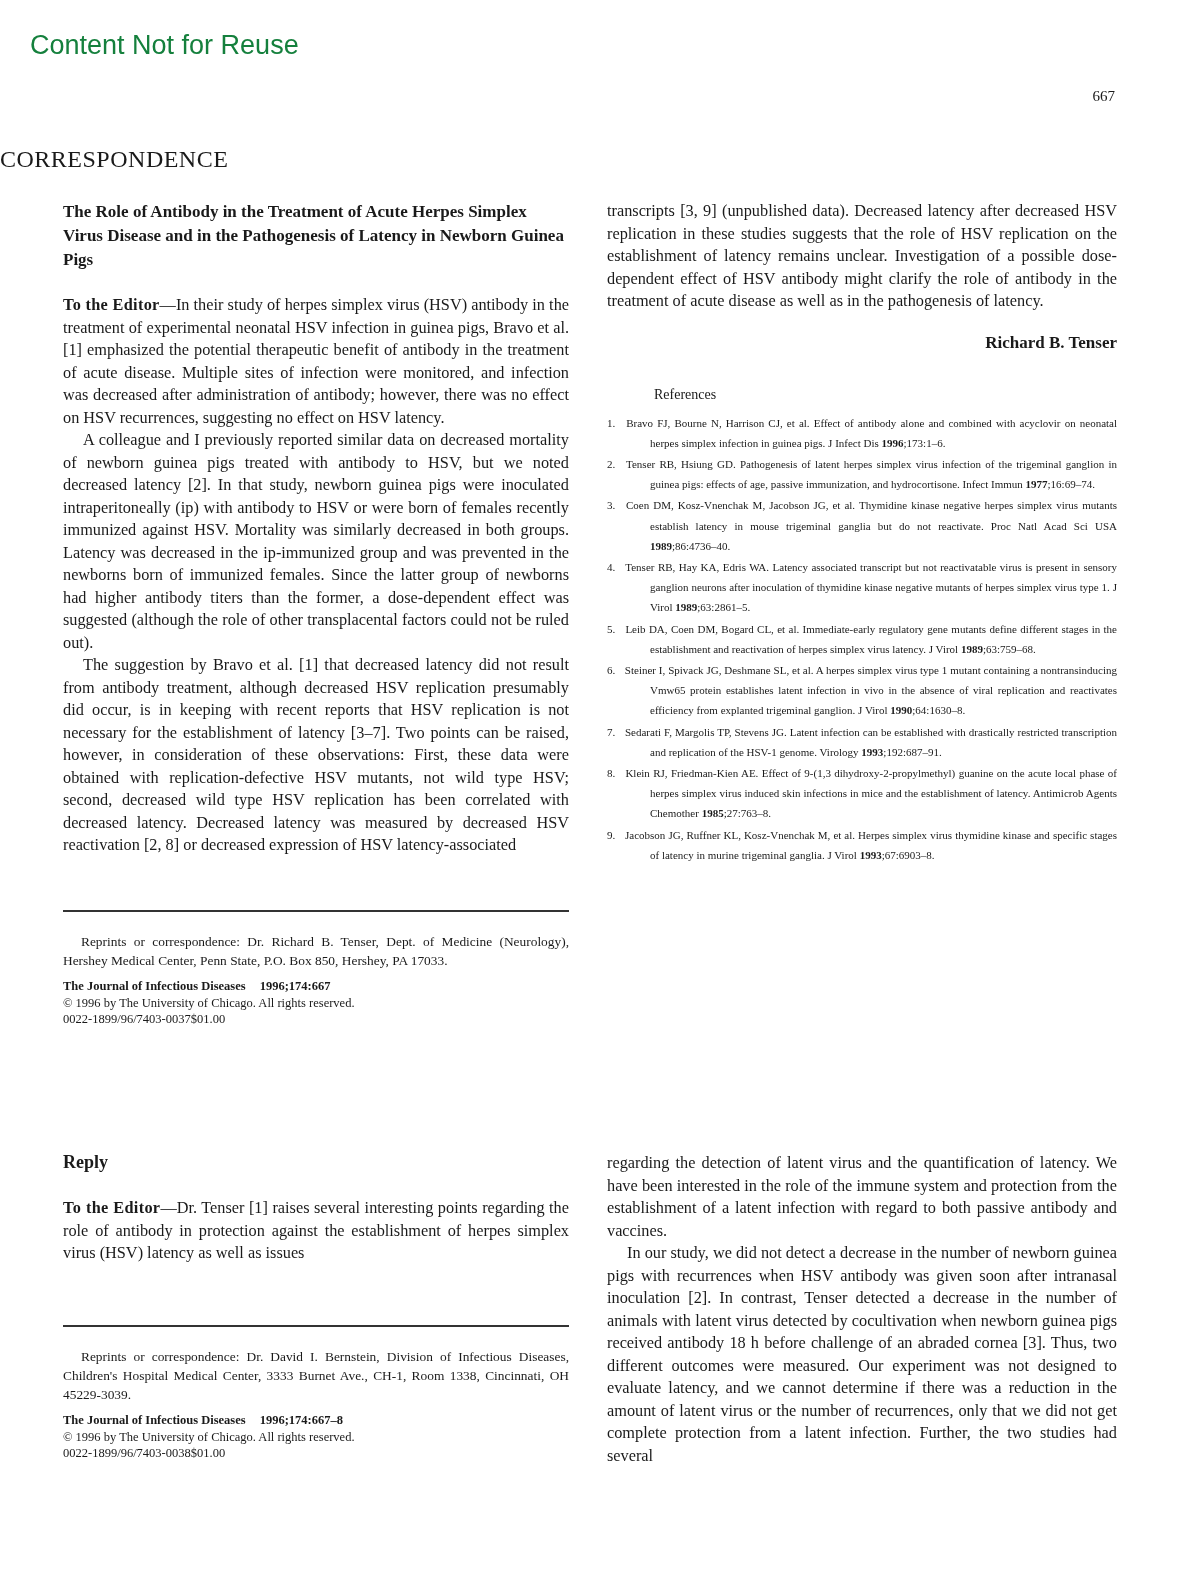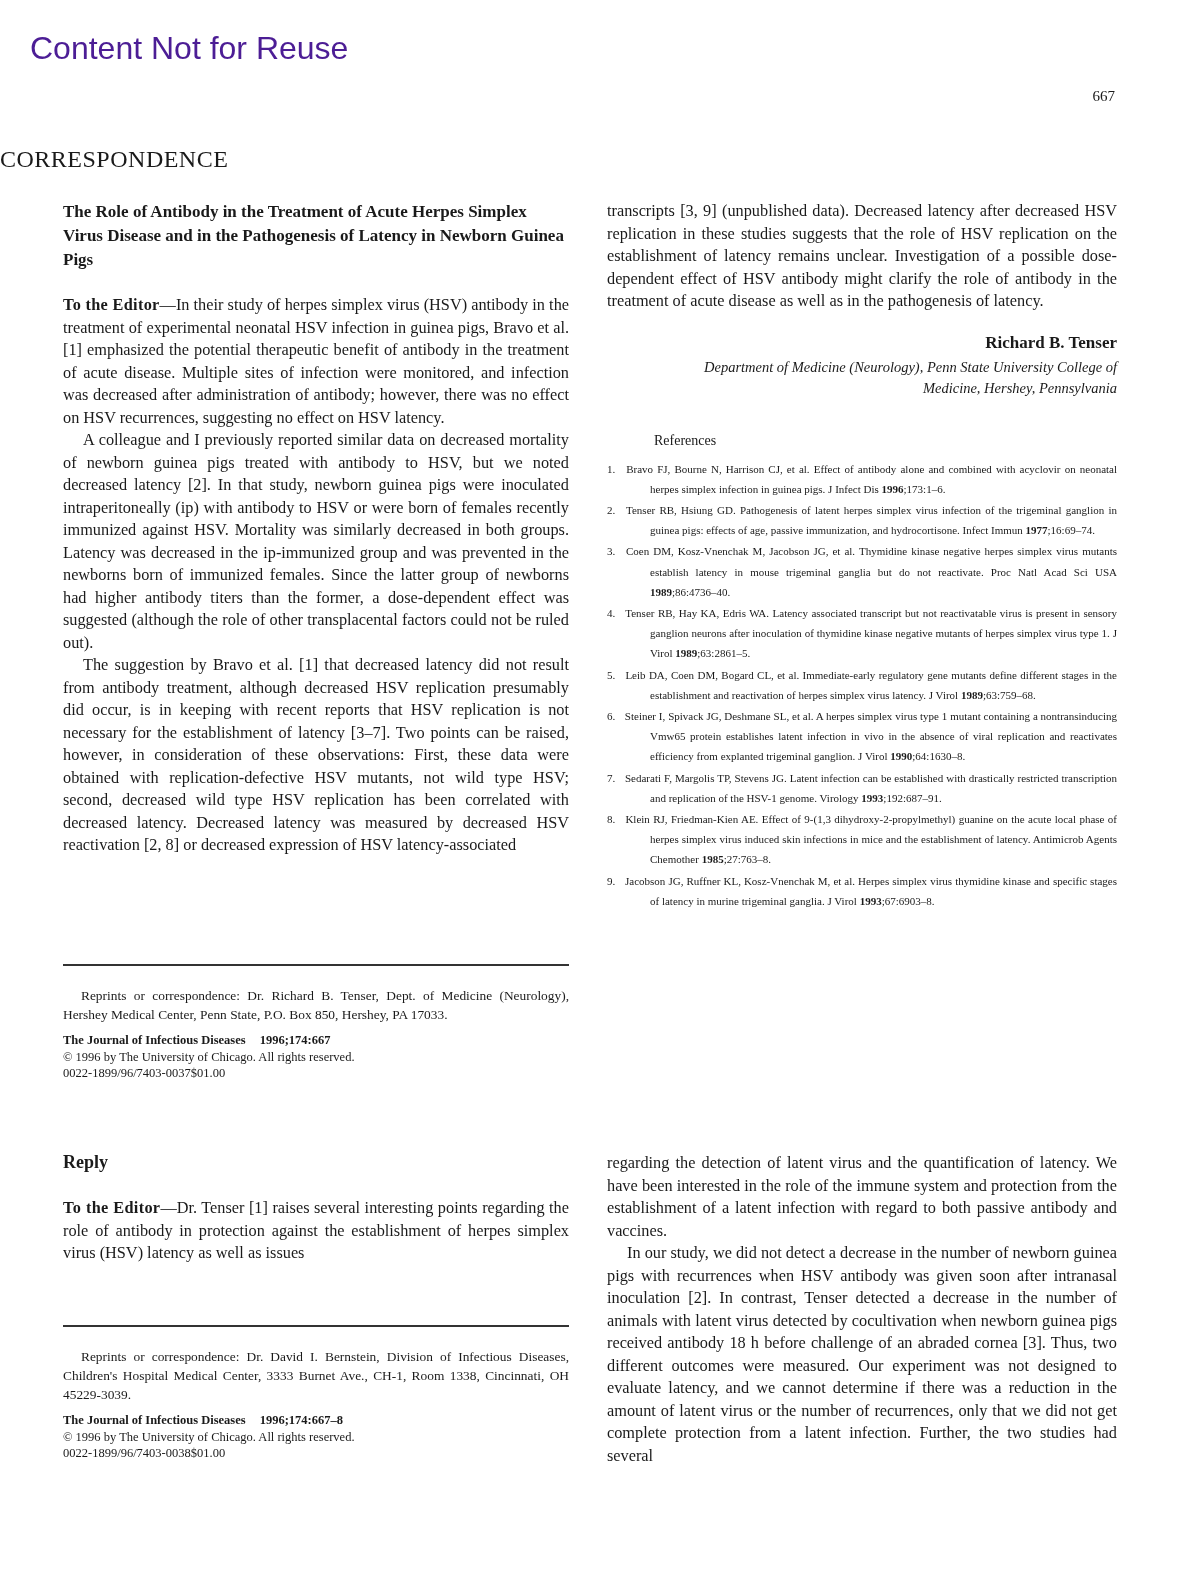--- a/index.html
+++ b/index.html
@@ -3,21 +3,21 @@
 <meta charset="utf-8">
 <style>
   html, body { margin: 0; padding: 0; background: #ffffff; }
   body {
     width: 1200px; height: 1592px; position: relative; overflow: hidden;
     font-family: "Liberation Serif", "DejaVu Serif", serif; color: #1a1a1a;
   }
   .watermark {
     position: absolute; left: 30px; top: 30px;
     font-family: "Liberation Sans", "DejaVu Sans", sans-serif;
-    font-size: 32px; color: #4c1d95; letter-spacing: 0px; text-align: right;
+    font-size: 27px; color: #15803d; letter-spacing: 0px; text-align: right;
   }
   .page-number {
     position: absolute; right: 85px; top: 88px; font-size: 15px;
   }
   .section-heading {
     position: absolute; left: 0; right: 0; top: 146px; text-align: left;
     font-size: 24px; letter-spacing: 0.5px;
   }
   .col { position: absolute; width: 506px; }
   .col-left { left: 63px; }
@@ -57,39 +57,35 @@
 <div class="section-heading">CORRESPONDENCE</div>
 
 <div class="col col-left" style="top:200px;">
   <h2 class="letter-title">The Role of Antibody in the Treatment of Acute Herpes Simplex Virus Disease and in the Pathogenesis of Latency in Newborn Guinea Pigs</h2>
   <div style="height:22px"></div>
   <p class="body first"><span class="lead">To the Editor</span><span>—In their study of herpes simplex virus (HSV) antibody in the treatment of experimental neonatal HSV infection in guinea pigs, Bravo et al. [1] emphasized the potential therapeutic benefit of antibody in the treatment of acute disease. Multiple sites of infection were monitored, and infection was decreased after administration of antibody; however, there was no effect on HSV recurrences, suggesting no effect on HSV latency.</span></p>
   <p class="body">A colleague and I previously reported similar data on decreased mortality of newborn guinea pigs treated with antibody to HSV, but we noted decreased latency [2]. In that study, newborn guinea pigs were inoculated intraperitoneally (ip) with antibody to HSV or were born of females recently immunized against HSV. Mortality was similarly decreased in both groups. Latency was decreased in the ip-immunized group and was prevented in the newborns born of immunized females. Since the latter group of newborns had higher antibody titers than the former, a dose-dependent effect was suggested (although the role of other transplacental factors could not be ruled out).</p>
   <p class="body">The suggestion by Bravo et al. [1] that decreased latency did not result from antibody treatment, although decreased HSV replication presumably did occur, is in keeping with recent reports that HSV replication is not necessary for the establishment of latency [3–7]. Two points can be raised, however, in consideration of these observations: First, these data were obtained with replication-defective HSV mutants, not wild type HSV; second, decreased wild type HSV replication has been correlated with decreased latency. Decreased latency was measured by decreased HSV reactivation [2, 8] or decreased expression of HSV latency-associated</p>
 </div>
 
-<div class="col col-left" style="top:964px;">
+<div class="col col-left" style="top:910px;">
   <div class="rule"></div>
   <div class="footnote" style="margin-top:20px;">
     <p>Reprints or correspondence: Dr. Richard B. Tenser, Dept. of Medicine (Neurology), Hershey Medical Center, Penn State, P.O. Box 850, Hershey, PA 17033.</p>
   </div>
   <div class="journal-line">
     <span class="jname">The Journal of Infectious Diseases</span><span class="jcite">1996;174:667</span>
   </div>
   <div class="small-line">© 1996 by The University of Chicago. All rights reserved.</div>
   <div class="small-line">0022-1899/96/7403-0037$01.00</div>
 </div>
 
 <div class="col col-right" style="top:200px;">
   <p class="body first">transcripts [3, 9] (unpublished data). Decreased latency after decreased HSV replication in these studies suggests that the role of HSV replication on the establishment of latency remains unclear. Investigation of a possible dose-dependent effect of HSV antibody might clarify the role of antibody in the treatment of acute disease as well as in the pathogenesis of latency.</p>
   <div class="signature">Richard B. Tenser</div>
-  <div class="affiliation">
-    <div>Department of Medicine (Neurology), Penn State University College of</div>
-    <div>Medicine, Hershey, Pennsylvania</div>
-  </div>
   <div class="refs-heading">References</div>
   <ol class="refs">
     <li><span class="num">1.</span> <span>Bravo FJ, Bourne N, Harrison CJ, et al. Effect of antibody alone and combined with acyclovir on neonatal herpes simplex infection in guinea pigs. J Infect Dis </span><span class="yr">1996</span><span>;173:1–6.</span></li>
     <li><span class="num">2.</span> <span>Tenser RB, Hsiung GD. Pathogenesis of latent herpes simplex virus infection of the trigeminal ganglion in guinea pigs: effects of age, passive immunization, and hydrocortisone. Infect Immun </span><span class="yr">1977</span><span>;16:69–74.</span></li>
     <li><span class="num">3.</span> <span>Coen DM, Kosz-Vnenchak M, Jacobson JG, et al. Thymidine kinase negative herpes simplex virus mutants establish latency in mouse trigeminal ganglia but do not reactivate. Proc Natl Acad Sci USA </span><span class="yr">1989</span><span>;86:4736–40.</span></li>
     <li><span class="num">4.</span> <span>Tenser RB, Hay KA, Edris WA. Latency associated transcript but not reactivatable virus is present in sensory ganglion neurons after inoculation of thymidine kinase negative mutants of herpes simplex virus type 1. J Virol </span><span class="yr">1989</span><span>;63:2861–5.</span></li>
     <li><span class="num">5.</span> <span>Leib DA, Coen DM, Bogard CL, et al. Immediate-early regulatory gene mutants define different stages in the establishment and reactivation of herpes simplex virus latency. J Virol </span><span class="yr">1989</span><span>;63:759–68.</span></li>
     <li><span class="num">6.</span> <span>Steiner I, Spivack JG, Deshmane SL, et al. A herpes simplex virus type 1 mutant containing a nontransinducing Vmw65 protein establishes latent infection in vivo in the absence of viral replication and reactivates efficiency from explanted trigeminal ganglion. J Virol </span><span class="yr">1990</span><span>;64:1630–8.</span></li>
     <li><span class="num">7.</span> <span>Sedarati F, Margolis TP, Stevens JG. Latent infection can be established with drastically restricted transcription and replication of the HSV-1 genome. Virology </span><span class="yr">1993</span><span>;192:687–91.</span></li>
     <li><span class="num">8.</span> <span>Klein RJ, Friedman-Kien AE. Effect of 9-(1,3 dihydroxy-2-propylmethyl) guanine on the acute local phase of herpes simplex virus induced skin infections in mice and the establishment of latency. Antimicrob Agents Chemother </span><span class="yr">1985</span><span>;27:763–8.</span></li>

